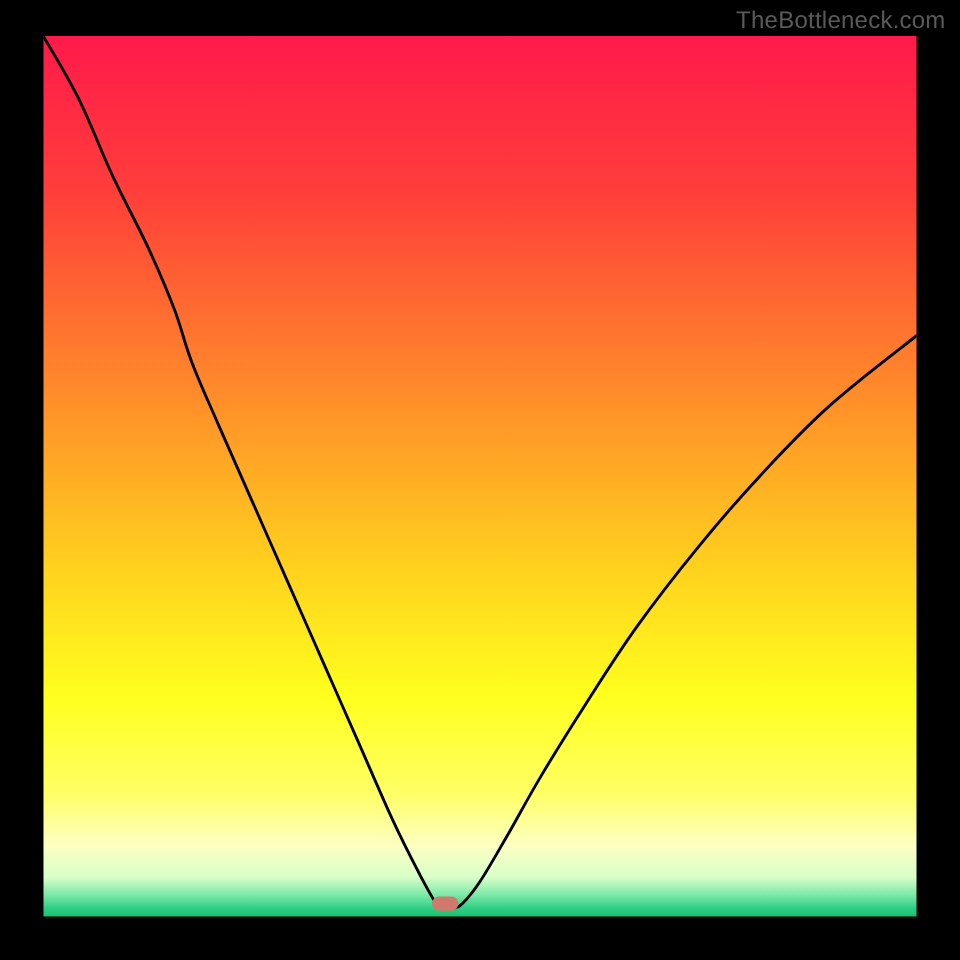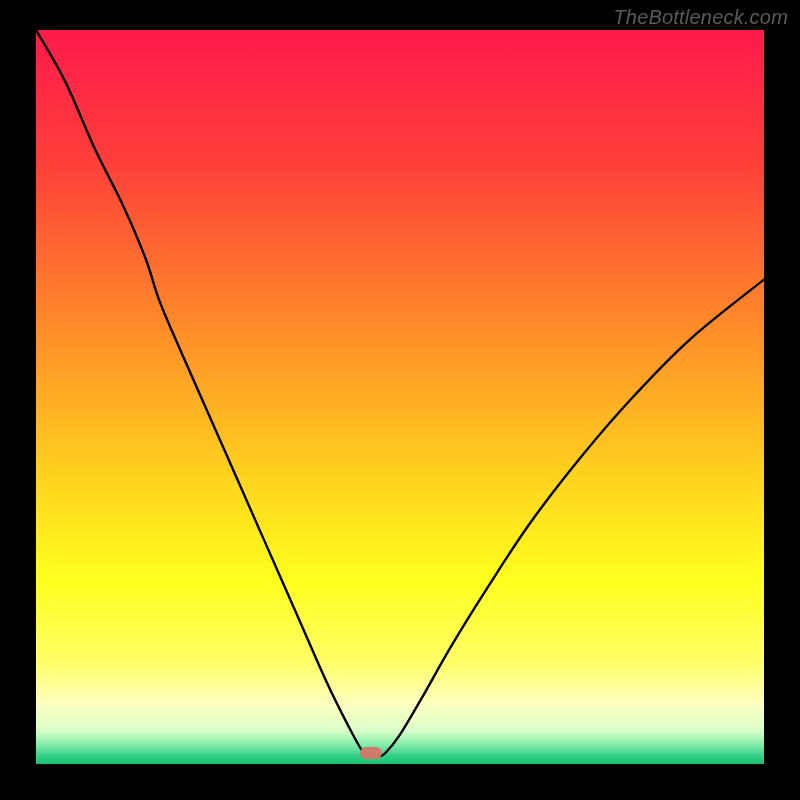--- a/index.html
+++ b/index.html
@@ -9,21 +9,20 @@
     height: 800px;
     background: #000;
     overflow: hidden;
     font-family: Arial, Helvetica, sans-serif;
   }
   .stage {
     position: relative;
     width: 800px;
     height: 800px;
     background: #000;
-    font-style: italic;
   }
   .watermark {
     position: absolute;
     top: 6px;
     right: 12px;
     color: #5a5a5a;
     font-size: 20px;
     font-weight: 400;
     letter-spacing: 0.2px;
     user-select: none;

